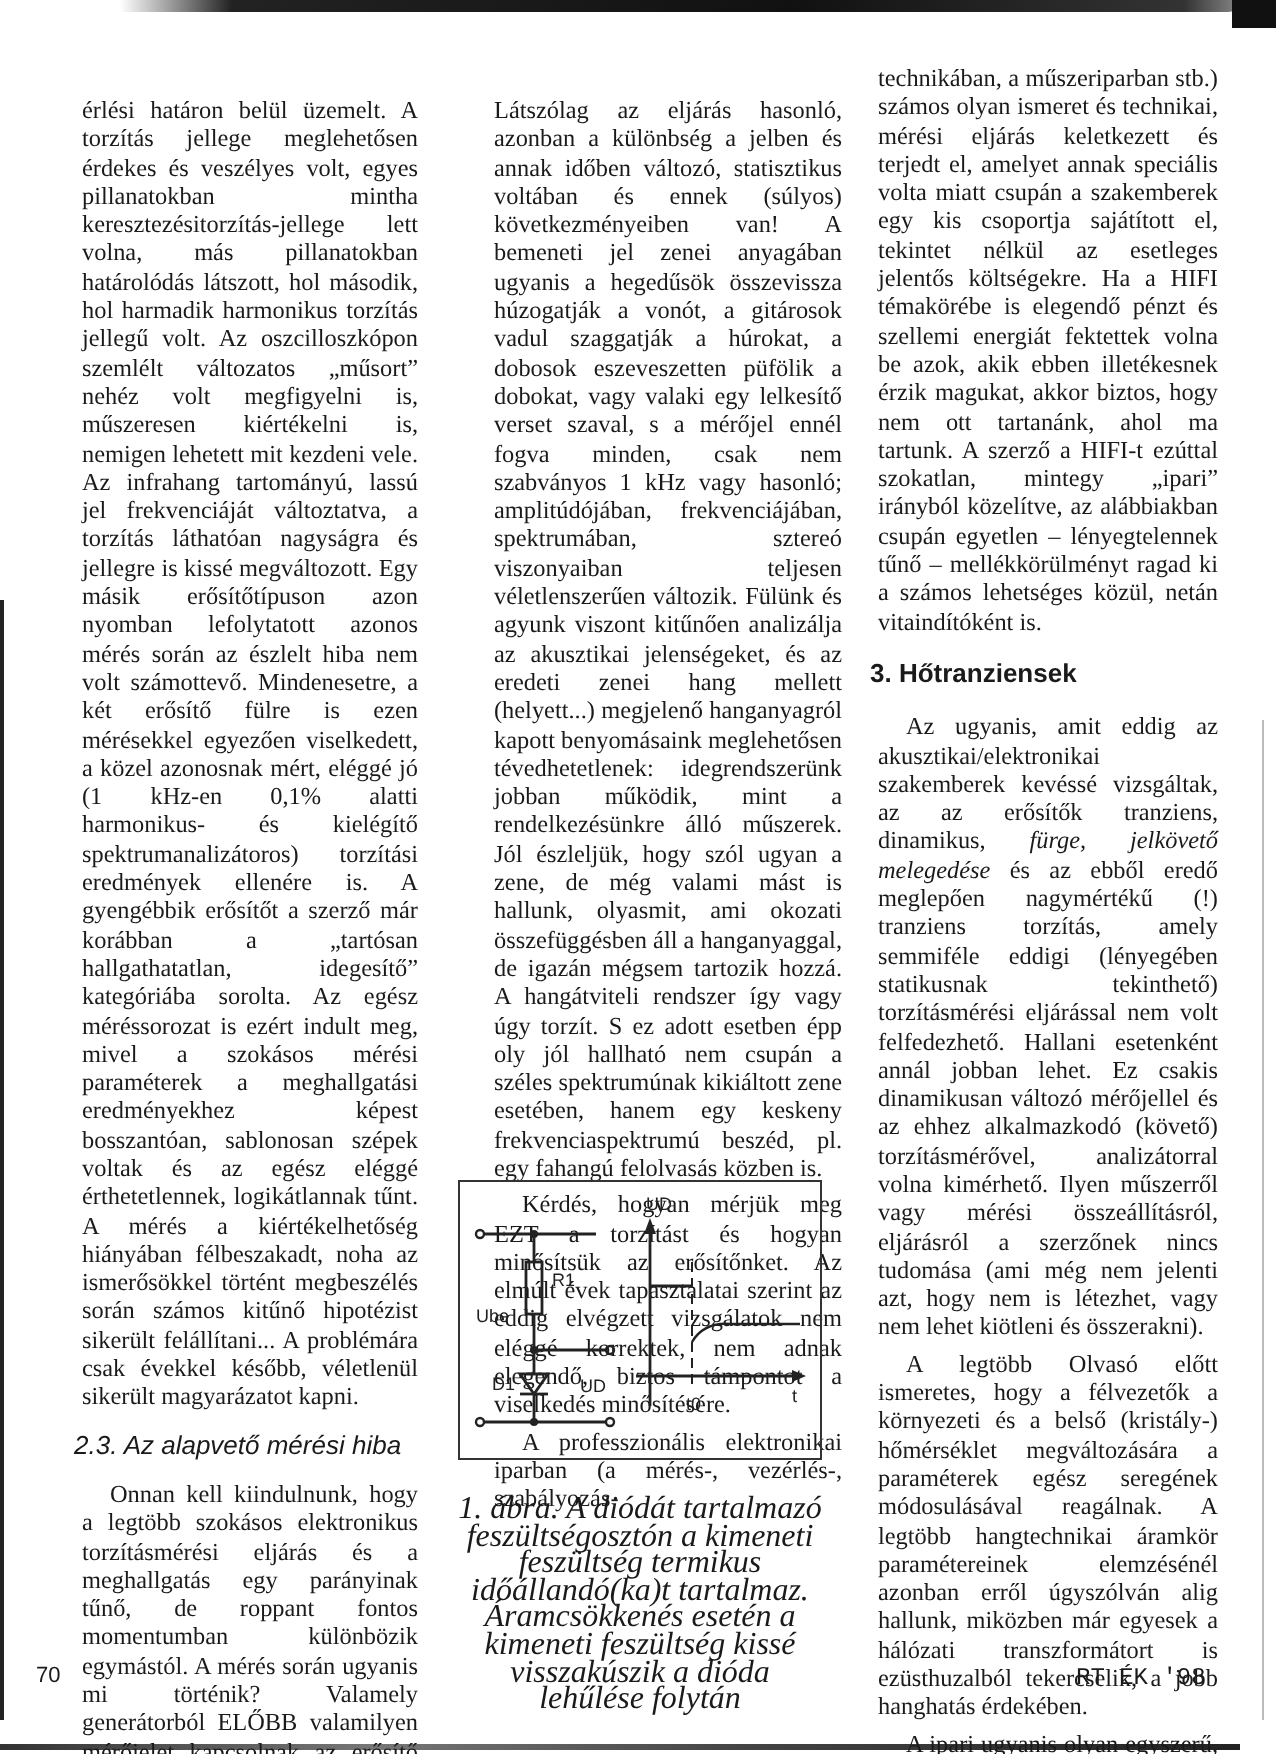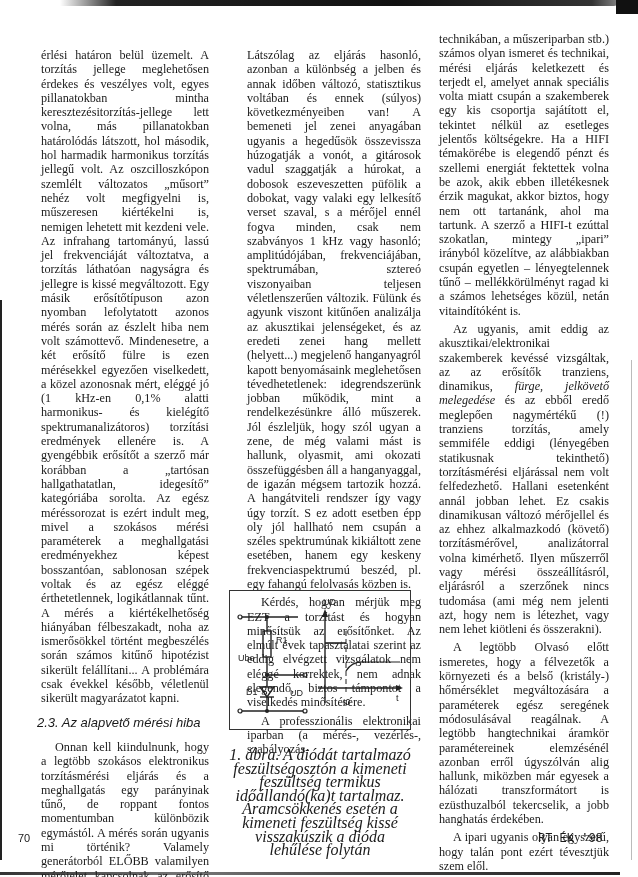--- a/index.html
+++ b/index.html
@@ -117,20 +117,21 @@
     <line x1="95" y1="52" x2="116" y2="52" stroke="#222" stroke-width="1.6"></line>
     <line x1="116" y1="40" x2="116" y2="104" stroke="#222" stroke-width="1" stroke-dasharray="5,3"></line>
     <path d="M116,80 Q122,70 135,71 L170,71" fill="none" stroke="#222" stroke-width="1.2"></path>
   </svg>
 </div>
 
 <div class="caption">1. ábra. A diódát tartalmazó feszültségosztón a kimeneti feszültség termikus időállandó(ka)t tartalmaz. Áramcsökkenés esetén a kimeneti feszültség kissé visszakúszik a dióda lehűlése folytán</div>
 
 <div class="col" id="col3">
   <p>technikában, a műszeriparban stb.) számos olyan ismeret és technikai, mérési eljárás keletkezett és terjedt el, amelyet annak speciális volta miatt csupán a szakemberek egy kis csoportja sajátított el, tekintet nélkül az esetleges jelentős költségekre. Ha a HIFI témakörébe is elegendő pénzt és szellemi energiát fektettek volna be azok, akik ebben illetékesnek érzik magukat, akkor biztos, hogy nem ott tartanánk, ahol ma tartunk. A szerző a HIFI-t ezúttal szokatlan, mintegy „ipari” irányból közelítve, az alábbiakban csupán egyetlen – lényegtelennek tűnő – mellékkörülményt ragad ki a számos lehetséges közül, netán vitaindítóként is.</p>
+  <p class="sec-bold">3. Hőtranziensek</p>
   <p class="ind"><span>Az ugyanis, amit eddig az akusztikai/elektronikai szakemberek kevéssé vizsgáltak, az az erősítők tranziens, dinamikus, </span><em>fürge, jelkövető melegedése</em><span> és az ebből eredő meglepően nagymértékű (!) tranziens torzítás, amely semmiféle eddigi (lényegében statikusnak tekinthető) torzításmérési eljárással nem volt felfedezhető. Hallani esetenként annál jobban lehet. Ez csakis dinamikusan változó mérőjellel és az ehhez alkalmazkodó (követő) torzításmérővel, analizátorral volna kimérhető. Ilyen műszerről vagy mérési összeállításról, eljárásról a szerzőnek nincs tudomása (ami még nem jelenti azt, hogy nem is létezhet, vagy nem lehet kiötleni és összerakni).</span></p>
   <p class="ind">A legtöbb Olvasó előtt ismeretes, hogy a félvezetők a környezeti és a belső (kristály-) hőmérséklet megváltozására a paraméterek egész seregének módosulásával reagálnak. A legtöbb hangtechnikai áramkör paramétereinek elemzésénél azonban erről úgyszólván alig hallunk, miközben már egyesek a hálózati transzformátort is ezüsthuzalból tekercselik, a jobb hanghatás érdekében.</p>
   <p class="ind">A ipari ugyanis olyan egyszerű, hogy talán pont ezért tévesztjük szem elől.</p>
 
 </div>
 
 <div class="page-no">70</div>
 <div class="journal">RT ÉK '98</div>
 
 </body></html>

